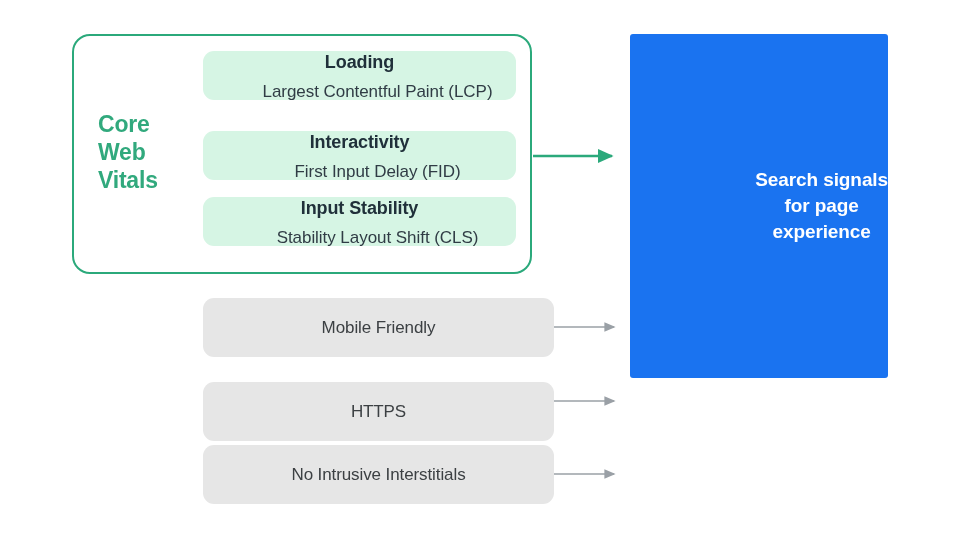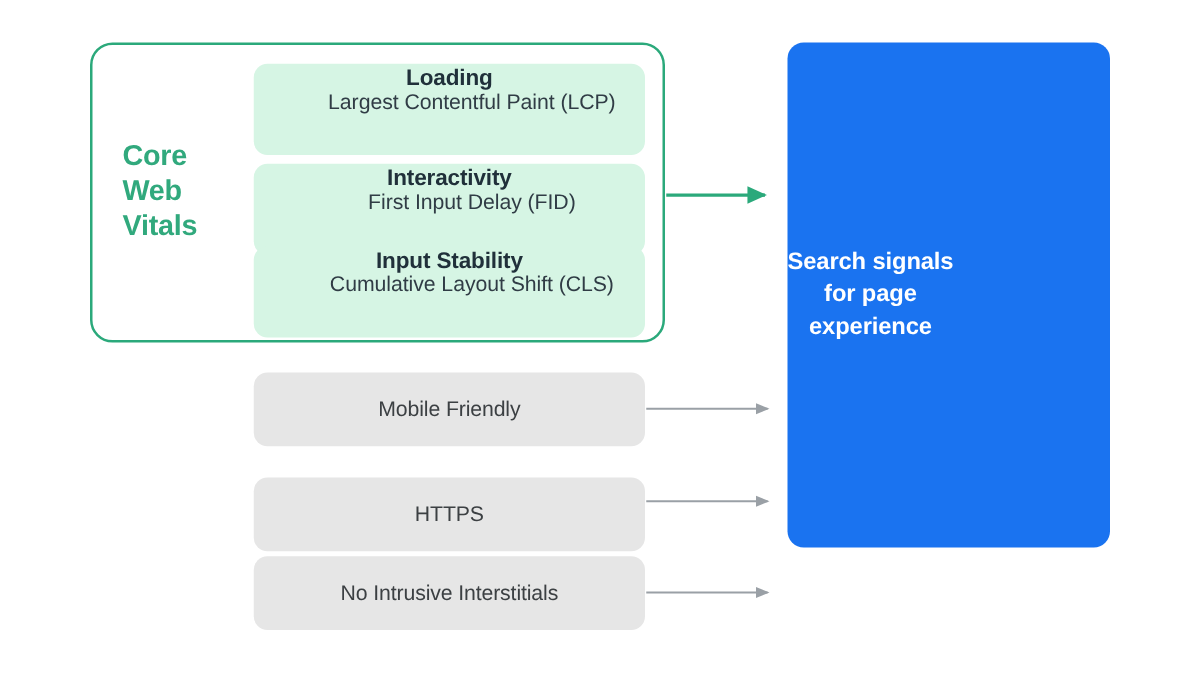--- a/index.html
+++ b/index.html
@@ -47,28 +47,28 @@
     line-height: 28px;
     letter-spacing: -0.2px;
     text-align: left;
   }
 
   
   .metric-card {
     position: absolute;
     left: 203px;
     width: 313px;
-    height: 73px;
+    height: 49px;
     background: #D6F5E4;
     border-radius: 11px;
     box-sizing: border-box;
     display: flex;
     flex-direction: column;
     align-items: center;
-    justify-content: flex-start;
+    justify-content: space-between;
   }
   .metric-card.m0 { top: 51px; }
   .metric-card.m1 { top: 131px; }
   .metric-card.m2 { top: 197px; }
 
   .metric-title {
     font-size: 18px;
     font-weight: bold;
     color: #20303A;
     line-height: 22px;
@@ -81,21 +81,21 @@
     line-height: 16px;
     margin-top: 1px;
     letter-spacing: -0.05px;
     margin-left: 36px;
   }
 
   
   .signal-box {
     position: absolute;
     left: 203px;
-    width: 313px;
+    width: 351px;
     height: 59px;
     background: #E6E6E6;
     border-radius: 11px;
     display: flex;
     align-items: center;
     justify-content: center;
   }
   .signal-box.s0 { top: 298px; }
   .signal-box.s1 { top: 382px; }
   .signal-box.s2 { top: 445px; }
@@ -106,26 +106,26 @@
     color: #3C4043;
     letter-spacing: -0.1px;
   }
 
   
   .result-panel {
     position: absolute;
     left: 630px;
     top: 34px;
     width: 258px;
-    height: 404px;
+    height: 344px;
     background: #1A73F0;
-    border-radius: 13px;
+    border-radius: 3px;
     display: flex;
     align-items: center;
-    justify-content: flex-start;
+    justify-content: flex-end;
   }
   .result-text {
     color: #ffffff;
     font-size: 19px;
     font-weight: bold;
     line-height: 26px;
     text-align: center;
     letter-spacing: -0.1px;
     white-space: pre-line;
   }
@@ -175,21 +175,21 @@
     <div class="metric-sub">Largest Contentful Paint (LCP)</div>
   </div>
 
   <div class="metric-card m1">
     <div class="metric-title">Interactivity</div>
     <div class="metric-sub">First Input Delay (FID)</div>
   </div>
 
   <div class="metric-card m2">
     <div class="metric-title">Input Stability</div>
-    <div class="metric-sub">Cumulative Layout Shift (CLS)</div>
+    <div class="metric-sub">Stability Layout Shift (CLS)</div>
   </div>
 
   <div class="signal-box s0">
     <span class="signal-label">Mobile Friendly</span>
   </div>
 
   <div class="signal-box s1">
     <span class="signal-label">HTTPS</span>
   </div>
 

